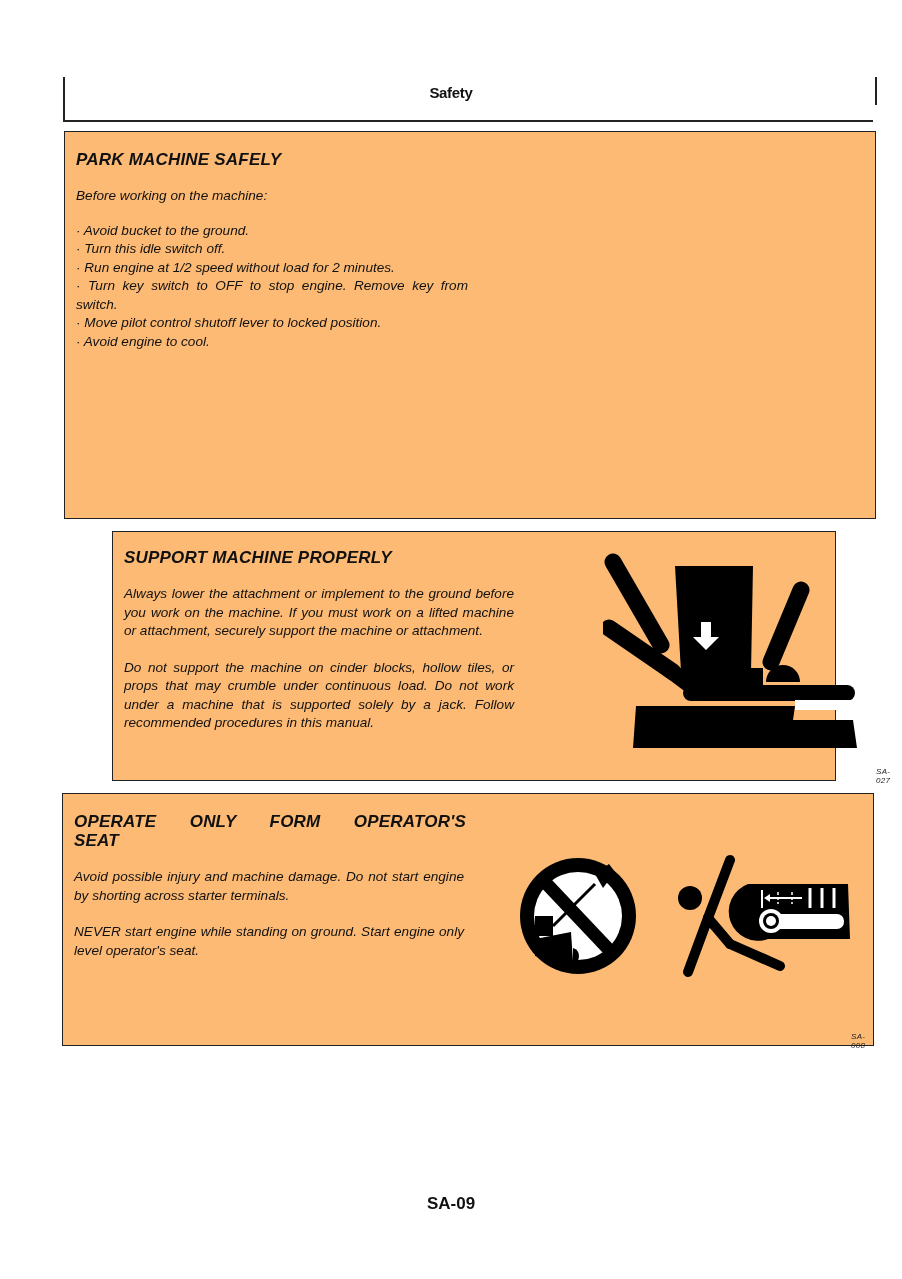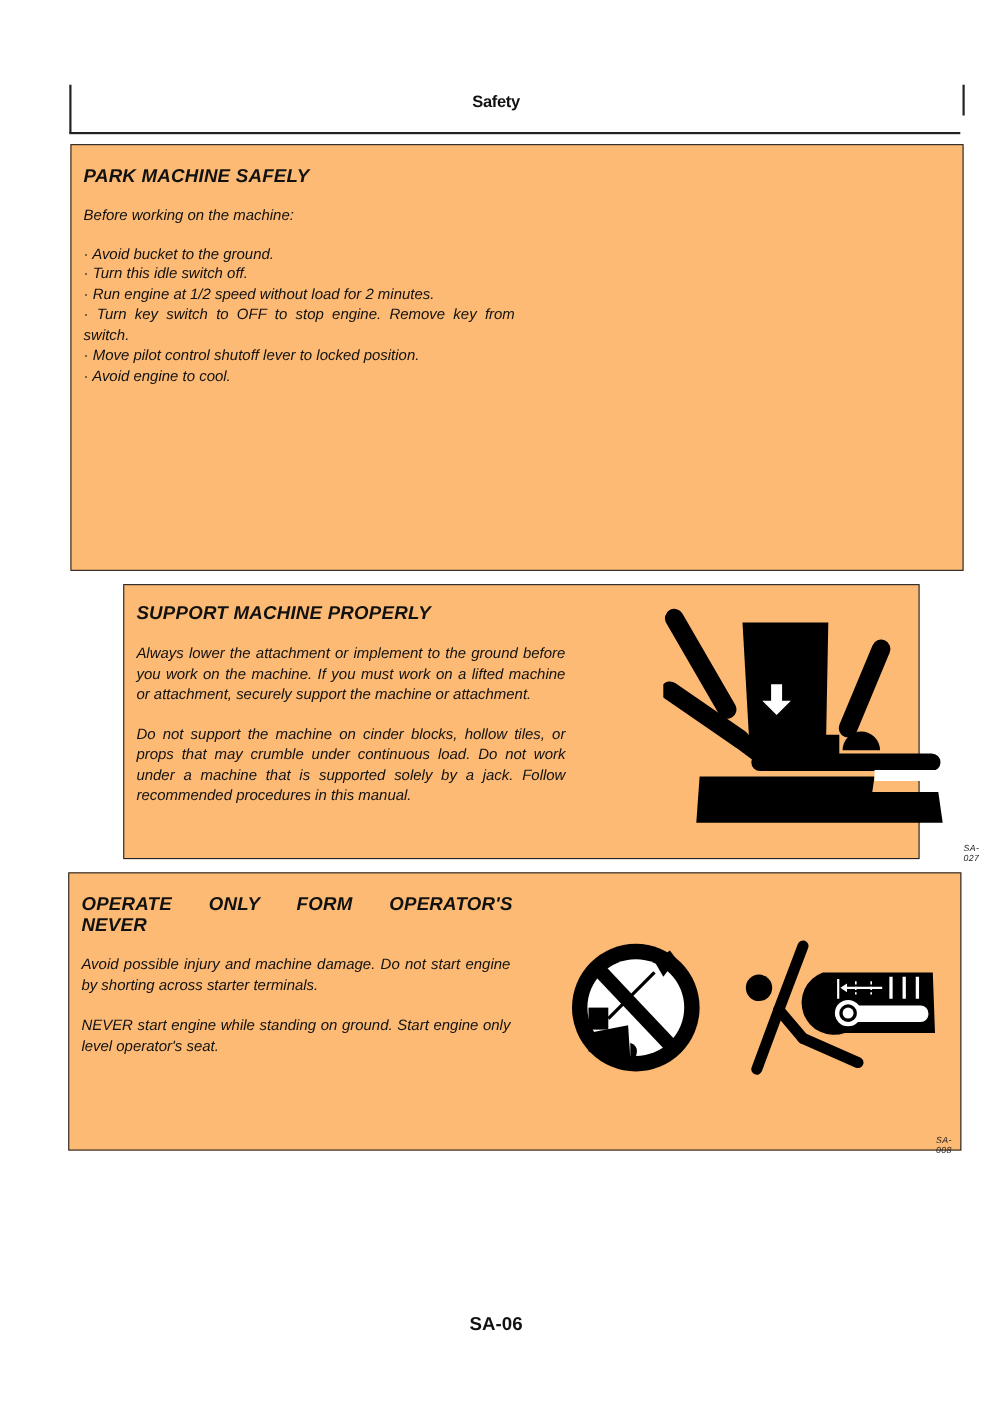--- a/index.html
+++ b/index.html
@@ -89,21 +89,21 @@
       <rect x="80" y="135" width="172" height="16" rx="8" fill="#000"></rect>
 
       <polygon points="33,156 192,156 190,170 250,170 254,198 30,198" fill="#000"></polygon>
       <rect x="192" y="150" width="70" height="10" fill="#fff"></rect>
     </svg>
   </div>
   <div class="fig-id" style="left:763px; top:235px;">SA-027</div>
 </div>
 
 <div class="section s3">
-  <div class="sec-title" style="top:18px; width:392px; text-align:justify; text-align-last:left; word-spacing:14px;">OPERATE ONLY FORM OPERATOR'S NEVER</div>
+  <div class="sec-title" style="top:18px; width:392px; text-align:justify; text-align-last:left; word-spacing:14px;">OPERATE ONLY FORM OPERATOR'S SEAT</div>
   <div class="body-text" style="top:74px;">
     <p>Avoid possible injury and machine damage. Do not start engine by shorting across starter terminals.</p>
     <p style="margin-top:18px;">NEVER start engine while standing on ground. Start engine only level operator's seat.</p>
   </div>
   <div class="figure" style="left:450px; top:50px; width:130px; height:140px;">
     <svg width="130" height="140" viewBox="0 0 130 140">
       <circle cx="65" cy="72" r="58" fill="#000"></circle>
       <circle cx="65" cy="72" r="44" fill="#fff"></circle>
 
       <rect x="22" y="72" width="18" height="20" fill="#000"></rect>
@@ -138,13 +138,13 @@
       <line x1="110" y1="38" x2="110" y2="50" stroke="#fff" stroke-width="1.5" stroke-dasharray="3,2"></line>
       <line x1="124" y1="38" x2="124" y2="50" stroke="#fff" stroke-width="1.5" stroke-dasharray="3,2"></line>
       <line x1="142" y1="34" x2="142" y2="54" stroke="#fff" stroke-width="3"></line>
       <line x1="154" y1="34" x2="154" y2="54" stroke="#fff" stroke-width="3"></line>
       <line x1="166" y1="34" x2="166" y2="54" stroke="#fff" stroke-width="3"></line>
     </svg>
   </div>
   <div class="fig-id" style="left:788px; top:238px;">SA-008</div>
 </div>
 
-<div class="page-number">SA-06</div>
+<div class="page-number">SA-09</div>
 
 </body></html>

